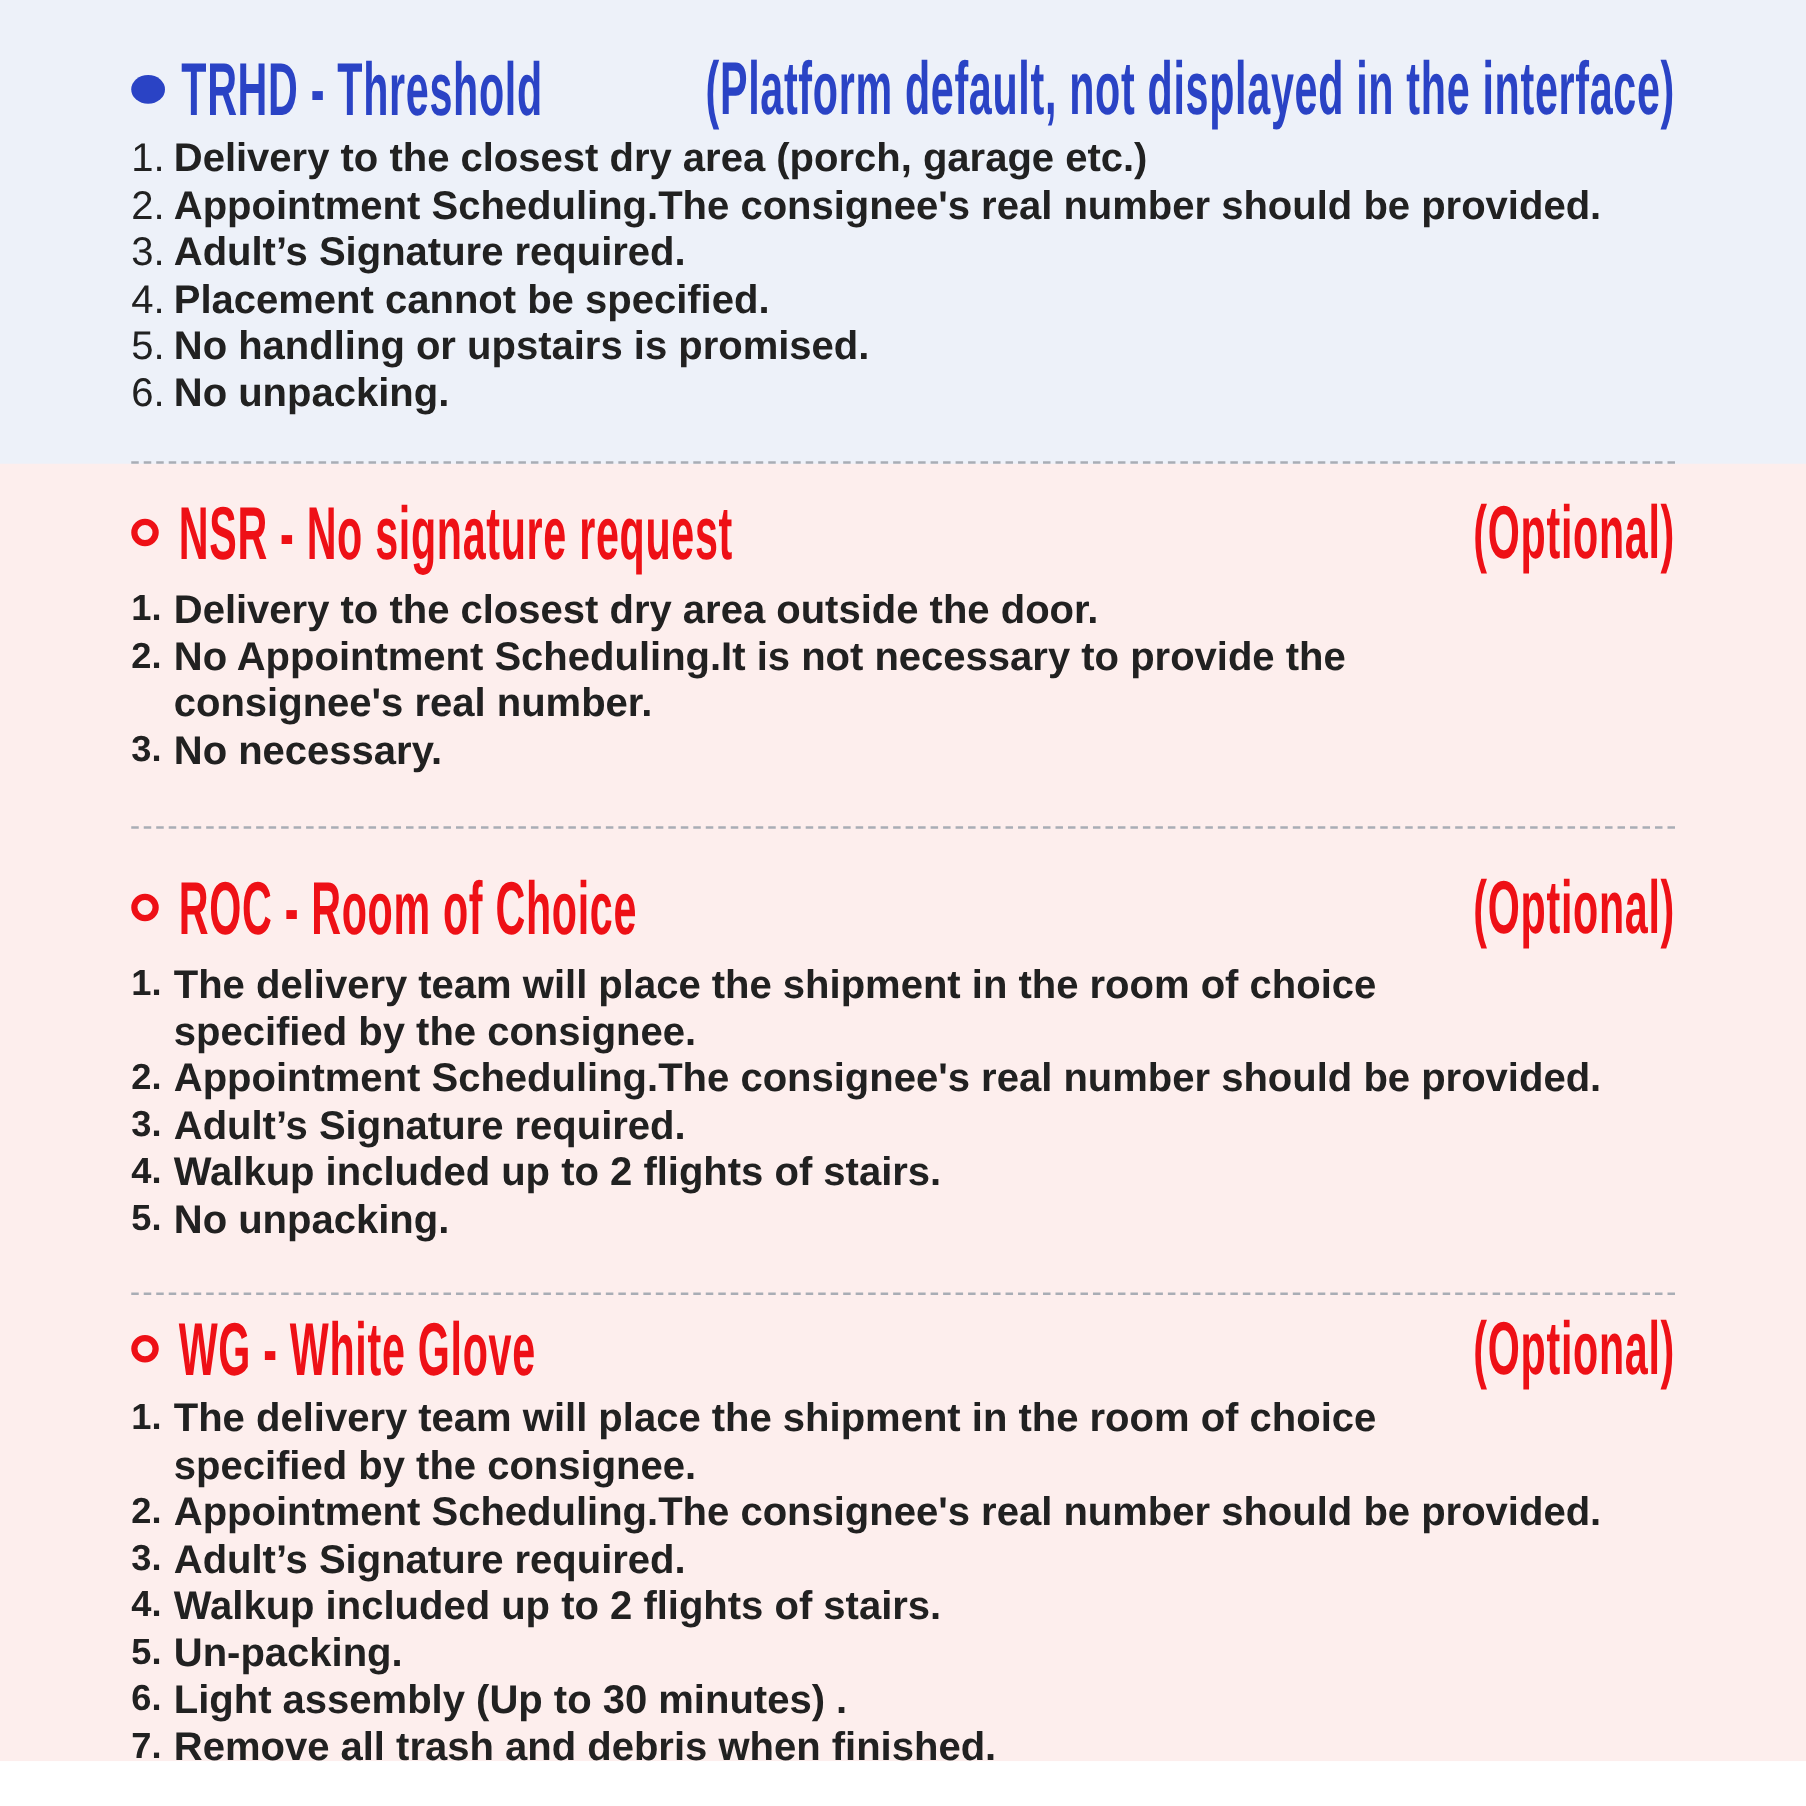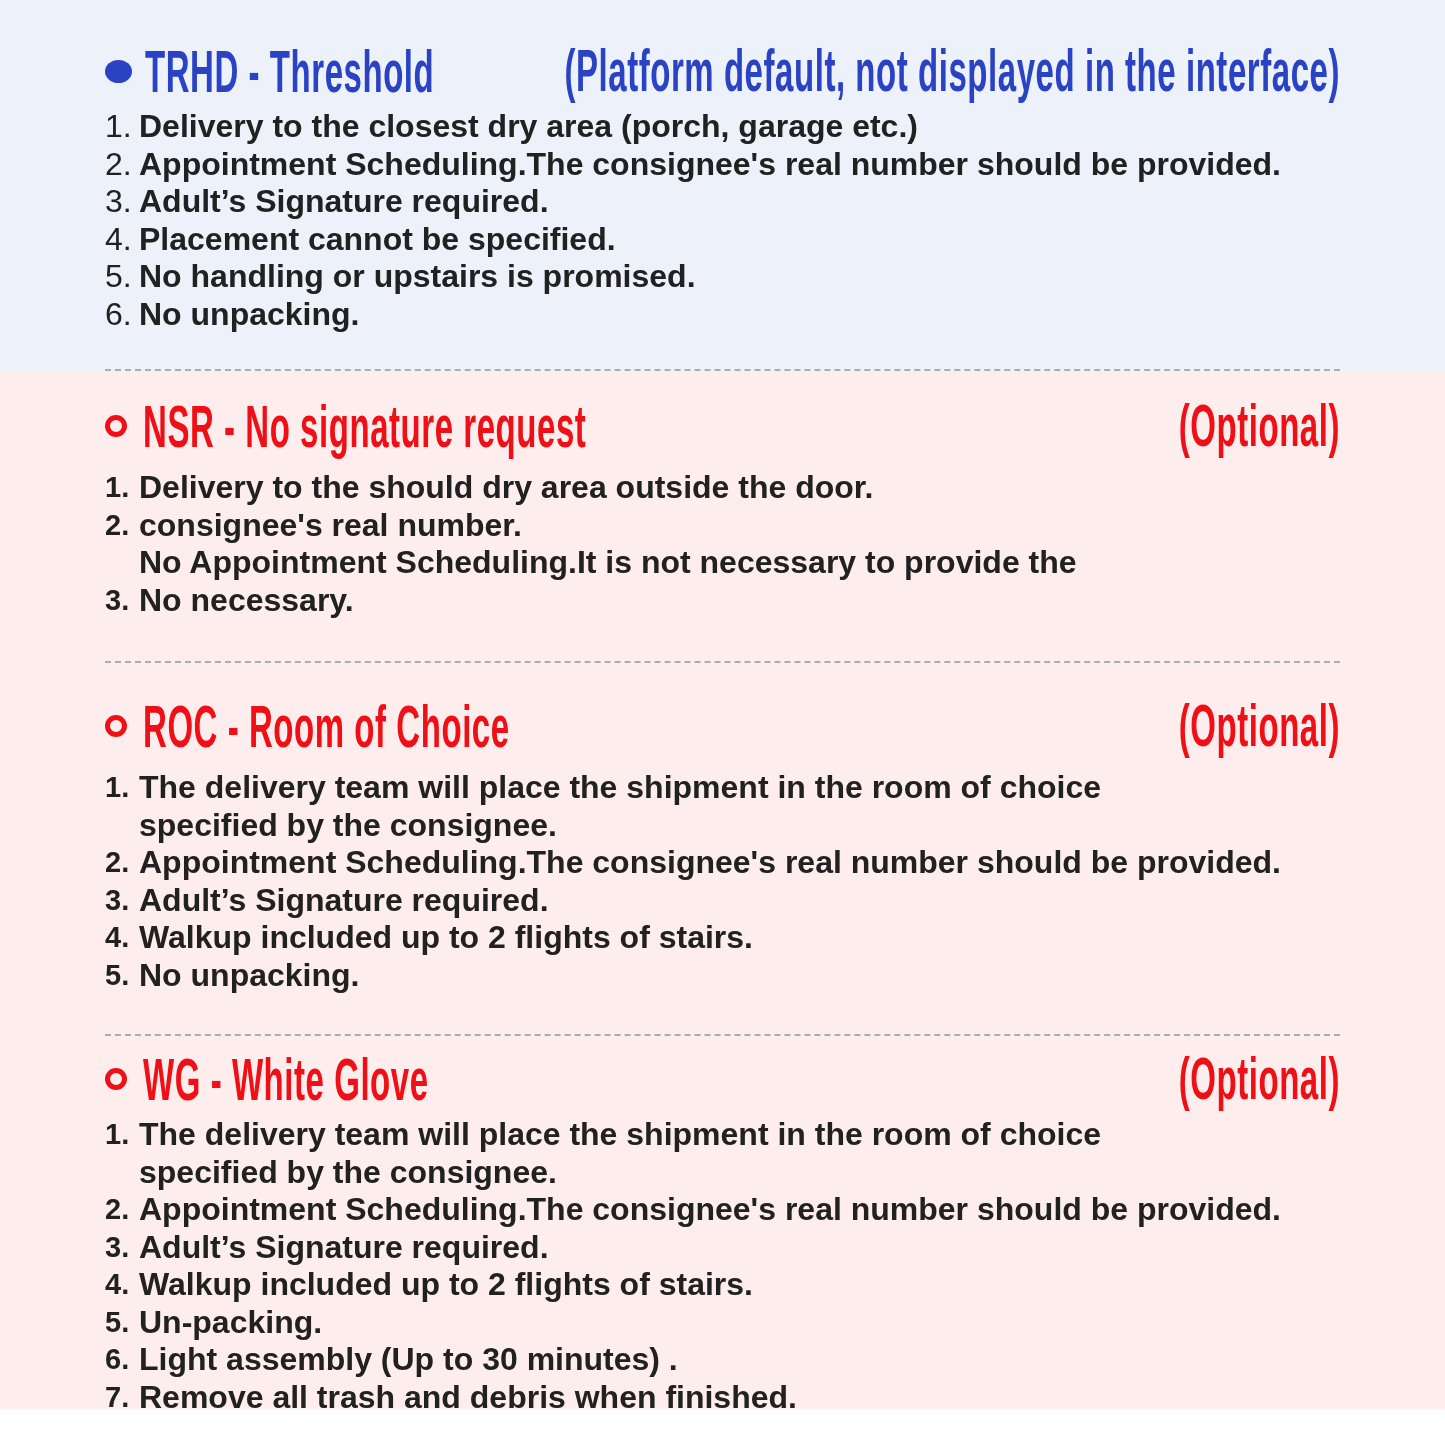--- a/index.html
+++ b/index.html
@@ -136,28 +136,28 @@
     <section class="sec-nsr">
       <div class="heading hd-nsr">
         <span class="bullet bullet-ring"></span>
         <span class="h-title red-text">NSR - No signature request</span>
         <span class="h-note red-text">(Optional)</span>
       </div>
       <div class="list">
         <div class="item">
             <span class="num">1.</span>
             <div class="lines">
-              <div class="line">Delivery to the should dry area outside the door.</div>
+              <div class="line">Delivery to the closest dry area outside the door.</div>
             </div>
           </div>
         <div class="item">
             <span class="num">2.</span>
             <div class="lines">
+              <div class="line">No Appointment Scheduling.It is not necessary to provide the</div>
               <div class="line">consignee's real number.</div>
-              <div class="line">No Appointment Scheduling.It is not necessary to provide the</div>
             </div>
           </div>
         <div class="item">
             <span class="num">3.</span>
             <div class="lines">
               <div class="line">No necessary.</div>
             </div>
           </div>
       </div>
     </section>

